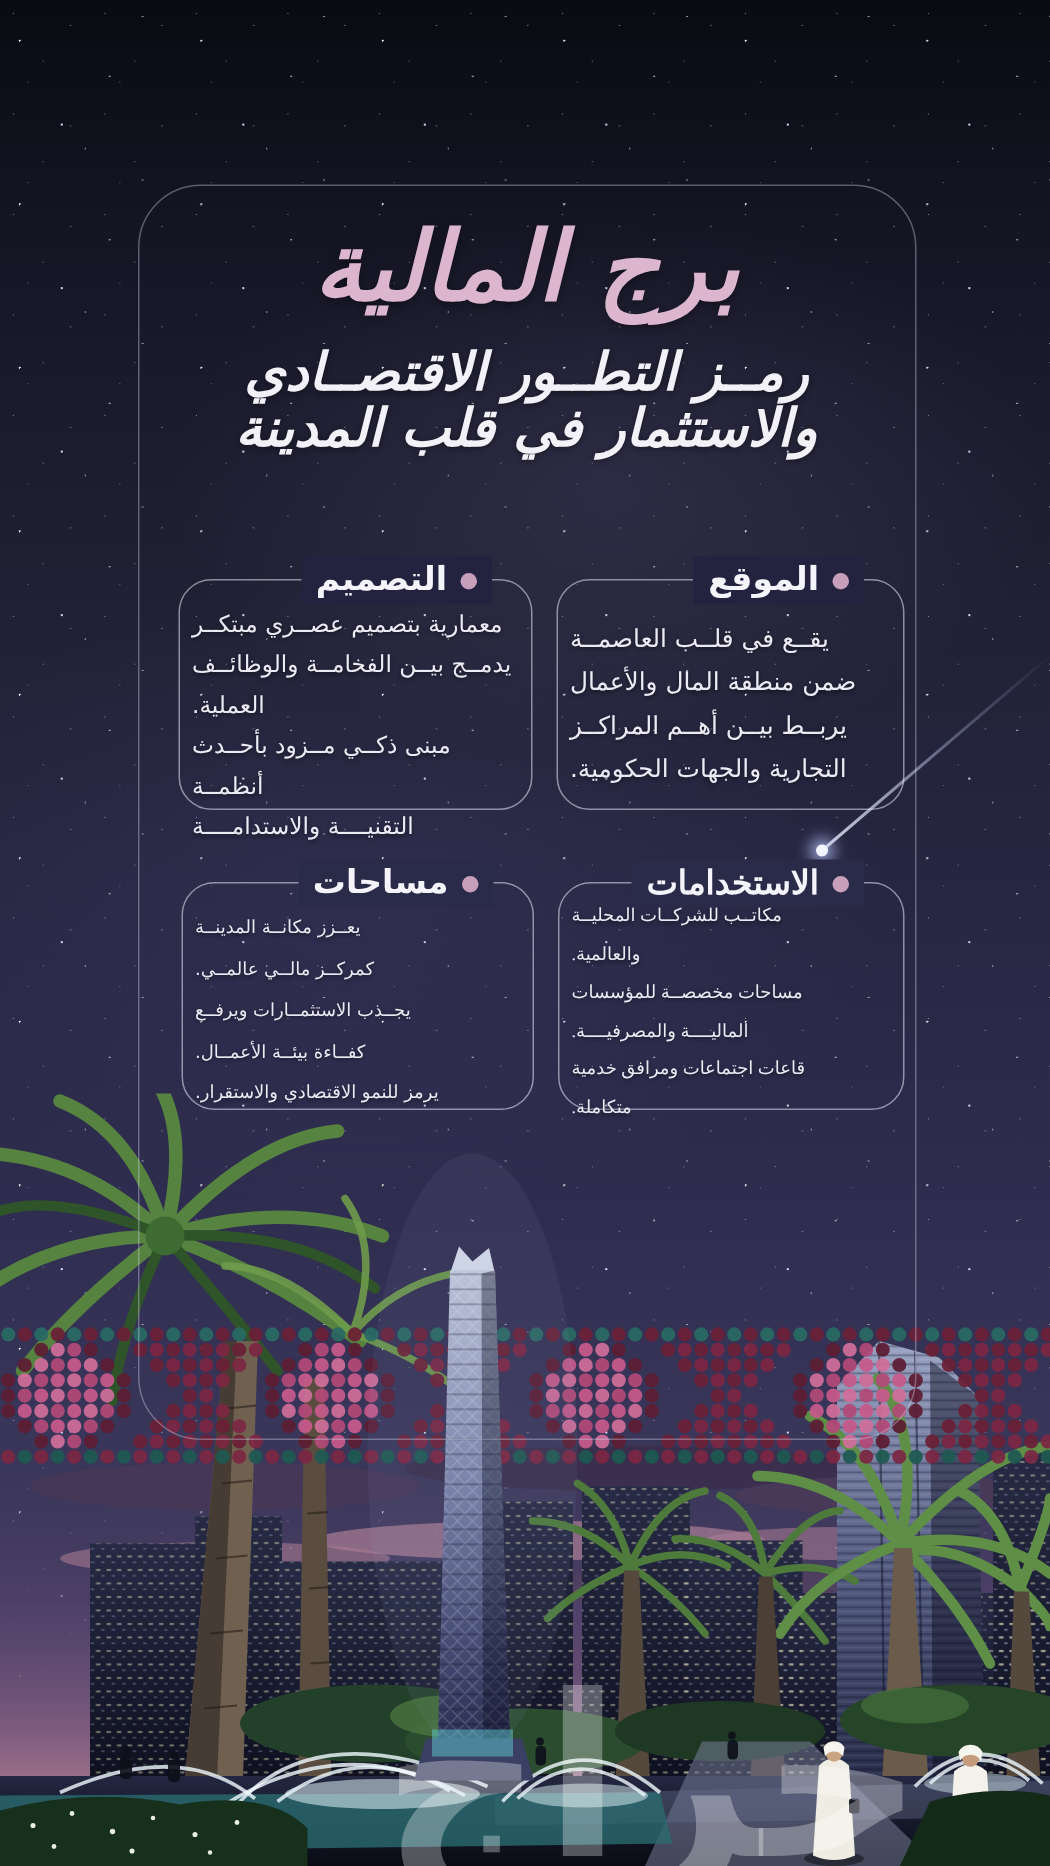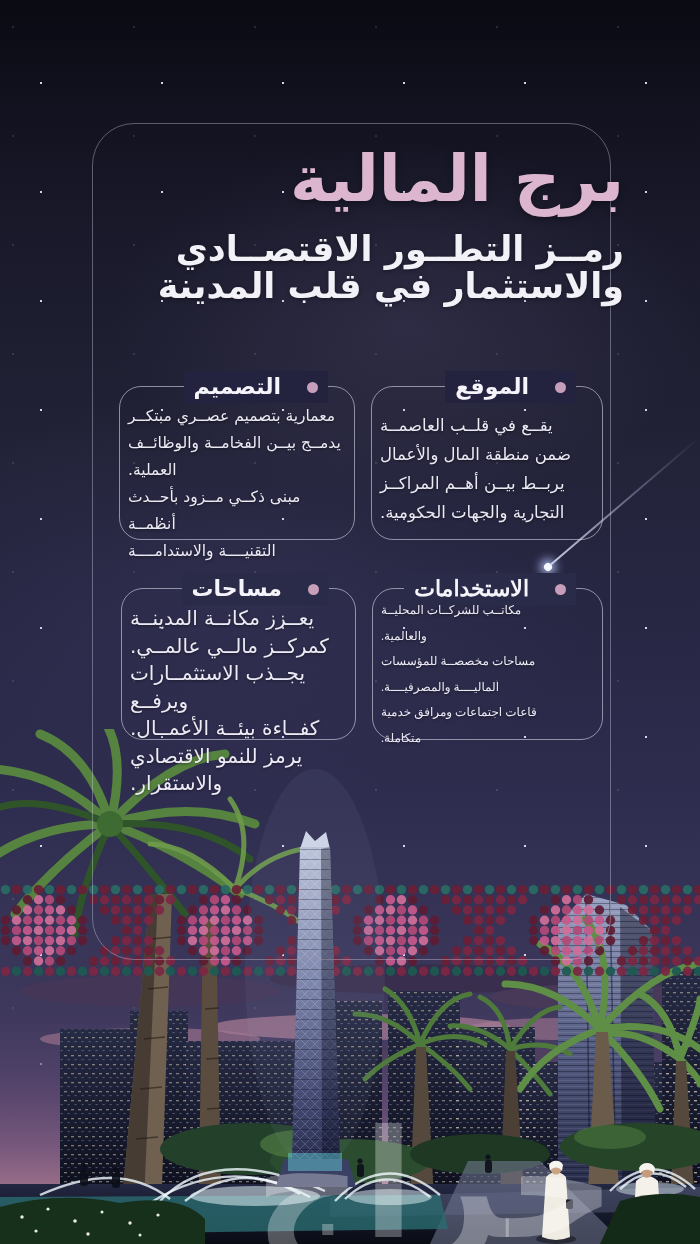--- a/index.html
+++ b/index.html
@@ -22,42 +22,42 @@
       radial-gradient(.8px .8px at 47px 17px, rgba(255,255,255,.4) 50%, transparent 55%),
       radial-gradient(.7px .7px at 19px 55px, rgba(255,255,255,.35) 50%, transparent 55%);
     background-size:61px 67px;}
   .nebula{position:absolute;inset:0;pointer-events:none;background:
       radial-gradient(ellipse 420px 260px at 58% 26%, rgba(130,120,170,.16), transparent 70%),
       radial-gradient(ellipse 500px 300px at 35% 48%, rgba(110,100,160,.12), transparent 70%);}
   
   .outer-frame{position:absolute;left:92px;top:123px;width:517px;height:835px;
     border:1.5px solid rgba(214,214,234,.38);border-radius:42px;}
   
-  .hdr{position:absolute;left:124px;top:138px;width:500px;}
+  .hdr{position:absolute;left:101px;top:138px;width:500px;text-align:center;font-style:italic;}
   .main-title{color:var(--title-pink,#dcb6cf);font-size:64px;line-height:1.3;font-weight:800;
     text-shadow:0 2px 6px rgba(0,0,0,.35);margin:0;}
   .subtitle{color:#f2f1f7;font-weight:800;font-size:35px;line-height:37px;margin-top:10px;
     white-space:pre-line;text-shadow:0 1px 4px rgba(0,0,0,.4);}
   
   .card{position:absolute;border:1px solid rgba(232,232,246,.55);border-radius:22px;}
   .card-design  {left:119px;top:386px;width:234px;height:152px;}
   .card-location{left:371px;top:386px;width:230px;height:152px;}
   .card-impact  {left:121px;top:588px;width:233px;height:150px;}
   .card-uses    {left:372px;top:588px;width:229px;height:150px;font-family:Liberation Serif, serif;}
-  .chip{position:absolute;top:-16px;right:26px;display:flex;align-items:center;gap:26px;
+  .chip{position:absolute;top:-16px;right:26px;display:flex;align-items:center;gap:9px;
     padding:0 10px;background:var(--chip-bg,#232340);}
   .row2 .chip{--chip-bg:#2a2a49;}
   .chip-dot{width:11px;height:11px;border-radius:50%;background:var(--dot-pink,#c79fba);flex:0 0 auto;}
   .chip-title{color:#f5f4fa;font-size:22px;font-weight:800;white-space:nowrap;line-height:32px;}
   .card-body{color:#eceaf4;text-align:left;white-space:pre-line;direction:rtl;
     padding:0 8px;text-shadow:0 1px 3px rgba(0,0,0,.45);}
   .card-location .card-body{font-size:16.5px;line-height:29px;padding-top:24px;}
   .card-design   .card-body{font-size:15.5px;line-height:27px;padding-top:16px;}
   .card-uses     .card-body{font-size:12px;line-height:25.5px;padding-top:9px;}
-  .card-impact   .card-body{font-size:20px;line-height:27.5px;padding-top:16px;}
+  .card-impact   .card-body{font-size:12px;line-height:27.5px;padding-top:16px;}
   
   .comet{position:absolute;left:548px;top:566px;width:200px;height:2px;
     transform:rotate(-40.5deg);transform-origin:left center;
     background:linear-gradient(90deg,rgba(235,240,255,.85),rgba(200,210,250,.35) 55%,transparent);}
   .comet::before{content:"";position:absolute;left:-4px;top:-3px;width:8px;height:8px;border-radius:50%;
     background:#f4f7ff;box-shadow:0 0 10px 4px rgba(190,205,255,.8);}
   
   .city-back,.city-front{position:absolute;left:0;top:729px;width:700px;height:515px;}
   .pattern-band{position:absolute;left:0;top:884px;width:700px;height:92px;overflow:hidden;opacity:.93;}
 </style>

